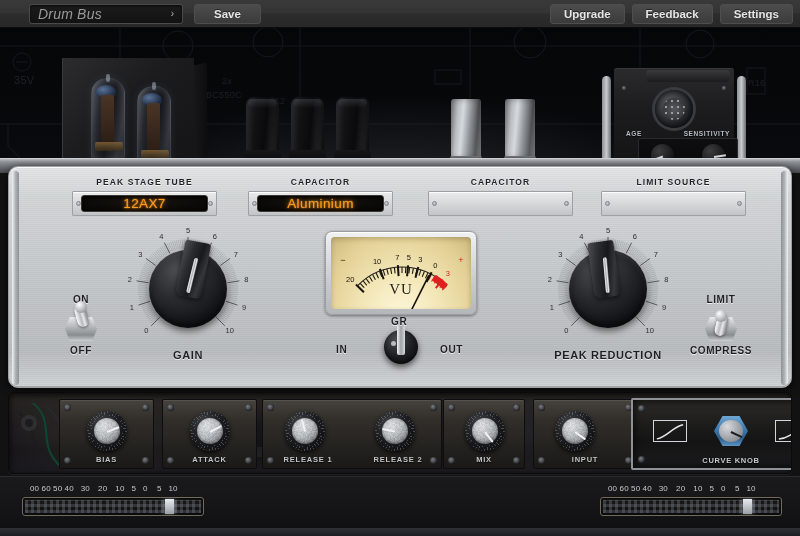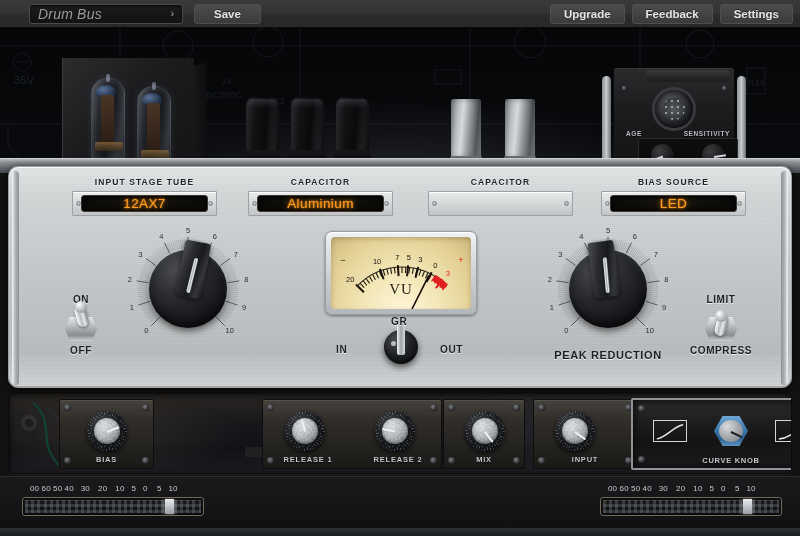--- a/index.html
+++ b/index.html
@@ -529,21 +529,21 @@
 
     <div class="shelf-lip"></div>
     <div class="shelf"></div>
   </div>
 
   <div class="faceplate">
     <div class="fp-edge-l"></div>
     <div class="fp-edge-r"></div>
 
     <div class="led-group" style="left:63px;top:10px;width:145px">
-      <div class="led-title">INPUT STAGE TUBE</div>
+      <div class="led-title">PEAK STAGE TUBE</div>
       <div class="led-bezel">
         <div class="led-screw l"></div>
         <div class="led-screen">
           <span class="led-value">12AX7</span>
         </div>
         <div class="led-screw r"></div>
       </div>
     </div>
 
     <div class="led-group" style="left:239px;top:10px;width:145px">
@@ -559,26 +559,23 @@
 
     <div class="led-group" style="left:419px;top:10px;width:145px">
       <div class="led-title">CAPACITOR</div>
       <div class="led-bezel">
         <div class="led-screw l"></div>
         <div class="led-screw r"></div>
       </div>
     </div>
 
     <div class="led-group" style="left:592px;top:10px;width:145px">
-      <div class="led-title">BIAS SOURCE</div>
+      <div class="led-title">LIMIT SOURCE</div>
       <div class="led-bezel">
         <div class="led-screw l"></div>
-        <div class="led-screen">
-          <span class="led-value">LED</span>
-        </div>
         <div class="led-screw r"></div>
       </div>
     </div>
   </div>
 
   <div class="knob-unit" style="left:127px;top:228px;width:122px;height:122px">
     <svg width="122" height="122" class="knob-ticks" id="gain-ticks">
         <line x1="32.008621971351545" y1="89.99137802864844" x2="25.644660940672622" y2="96.35533905932738" stroke="#8c9095" stroke-width="0.7" opacity="0.65"></line>
         <line x1="30.892777113136884" y1="88.83083056685061" x2="24.283874528215712" y2="94.94003727664708" stroke="#8c9095" stroke-width="0.7" opacity="0.65"></line>
         <line x1="29.823355410398726" y1="87.62736998153753" x2="22.979701719998445" y2="93.47240241650917" stroke="#8c9095" stroke-width="0.7" opacity="0.65"></line>
@@ -720,20 +717,21 @@
         <text x="119.27361209511312" y="54.37036656262638" text-anchor="middle" font-size="7.5" font-family="&quot;Liberation Sans&quot;, sans-serif" fill="#2b2d30">8</text>
         <line x1="99.04226065180615" y1="73.36067977499789" x2="110.45493884734799" y2="77.06888370749726" stroke="#55585c" stroke-width="1"></line>
         <text x="117.11233446141406" y="81.83200266812189" text-anchor="middle" font-size="7.5" font-family="&quot;Liberation Sans&quot;, sans-serif" fill="#2b2d30">9</text>
         <line x1="89.2842712474619" y1="89.2842712474619" x2="97.76955262170048" y2="97.76955262170047" stroke="#55585c" stroke-width="1"></line>
         <text x="102.7193000900063" y="105.3193000900063" text-anchor="middle" font-size="7.5" font-family="&quot;Liberation Sans&quot;, sans-serif" fill="#2b2d30">10</text>
       </svg>
     <div class="knob-body" style="left:22px;top:22px;width:78px;height:78px"></div>
     <div class="knob-pointer" id="gain-pointer" style="width: 26px; height: 56px; margin-left: -13px; margin-top: -48px; transform: rotate(10.8deg);"></div>
     <div class="knob-chrome" id="gain-chrome" style="width: 4px; height: 36px; margin-left: -2px; margin-top: -32px; transform: rotate(13.8deg);"></div>
   </div>
+  <div class="knob-caption" style="left:188px;top:349px">GAIN</div>
 
   <div class="knob-unit" style="left:547px;top:228px;width:122px;height:122px">
     <svg width="122" height="122" class="knob-ticks" id="pr-ticks">
         <line x1="32.008621971351545" y1="89.99137802864844" x2="25.644660940672622" y2="96.35533905932738" stroke="#8c9095" stroke-width="0.7" opacity="0.65"></line>
         <line x1="30.892777113136884" y1="88.83083056685061" x2="24.283874528215712" y2="94.94003727664708" stroke="#8c9095" stroke-width="0.7" opacity="0.65"></line>
         <line x1="29.823355410398726" y1="87.62736998153753" x2="22.979701719998445" y2="93.47240241650917" stroke="#8c9095" stroke-width="0.7" opacity="0.65"></line>
         <line x1="28.80200583388946" y1="86.38285192170319" x2="21.734153455962755" y2="91.9546974654917" stroke="#8c9095" stroke-width="0.7" opacity="0.65"></line>
         <line x1="27.830303230627152" y1="85.0991953439914" x2="20.54915028125263" y2="90.38926261462365" stroke="#8c9095" stroke-width="0.7" opacity="0.65"></line>
         <line x1="26.90974589559565" y1="83.77837955380369" x2="19.42651938487274" y2="88.77851165098011" stroke="#8c9095" stroke-width="0.7" opacity="0.65"></line>
         <line x1="26.041753261482214" y1="82.4224411533539" x2="18.367991782295384" y2="87.12492823579744" stroke="#8c9095" stroke-width="0.7" opacity="0.65"></line>
@@ -1001,20 +999,32 @@
       <div class="plate-screw" style="left:4px;bottom:4px"></div>
         <div class="plate-screw" style="right:4px;bottom:4px"></div>
       <div class="sm-knob" style="left:27px;top:11px">
         <div class="skirt"></div>
           <div class="cap-face"></div>
         <div class="ind" style="transform:rotate(-22deg)"></div>
       </div>
       <div class="sm-label">BIAS</div>
     </div>
 
+    <div class="knob-plate" style="left:153px;width:95px">
+      <div class="plate-screw" style="left:4px;top:4px"></div>
+        <div class="plate-screw" style="right:4px;top:4px"></div>
+      <div class="plate-screw" style="left:4px;bottom:4px"></div>
+        <div class="plate-screw" style="right:4px;bottom:4px"></div>
+      <div class="sm-knob" style="left:27px;top:11px">
+        <div class="skirt"></div>
+          <div class="cap-face"></div>
+        <div class="ind" style="transform:rotate(-28deg)"></div>
+      </div>
+      <div class="sm-label">ATTACK</div>
+    </div>
 
     <div class="knob-plate" style="left:253px;width:180px">
       <div class="plate-screw" style="left:4px;top:4px"></div>
         <div class="plate-screw" style="right:4px;top:4px"></div>
       <div class="plate-screw" style="left:4px;bottom:4px"></div>
         <div class="plate-screw" style="right:4px;bottom:4px"></div>
       <div class="sm-knob" style="left:22px;top:11px">
         <div class="skirt"></div>
           <div class="cap-face"></div>
         <div class="ind" style="transform:rotate(-105deg)"></div>

